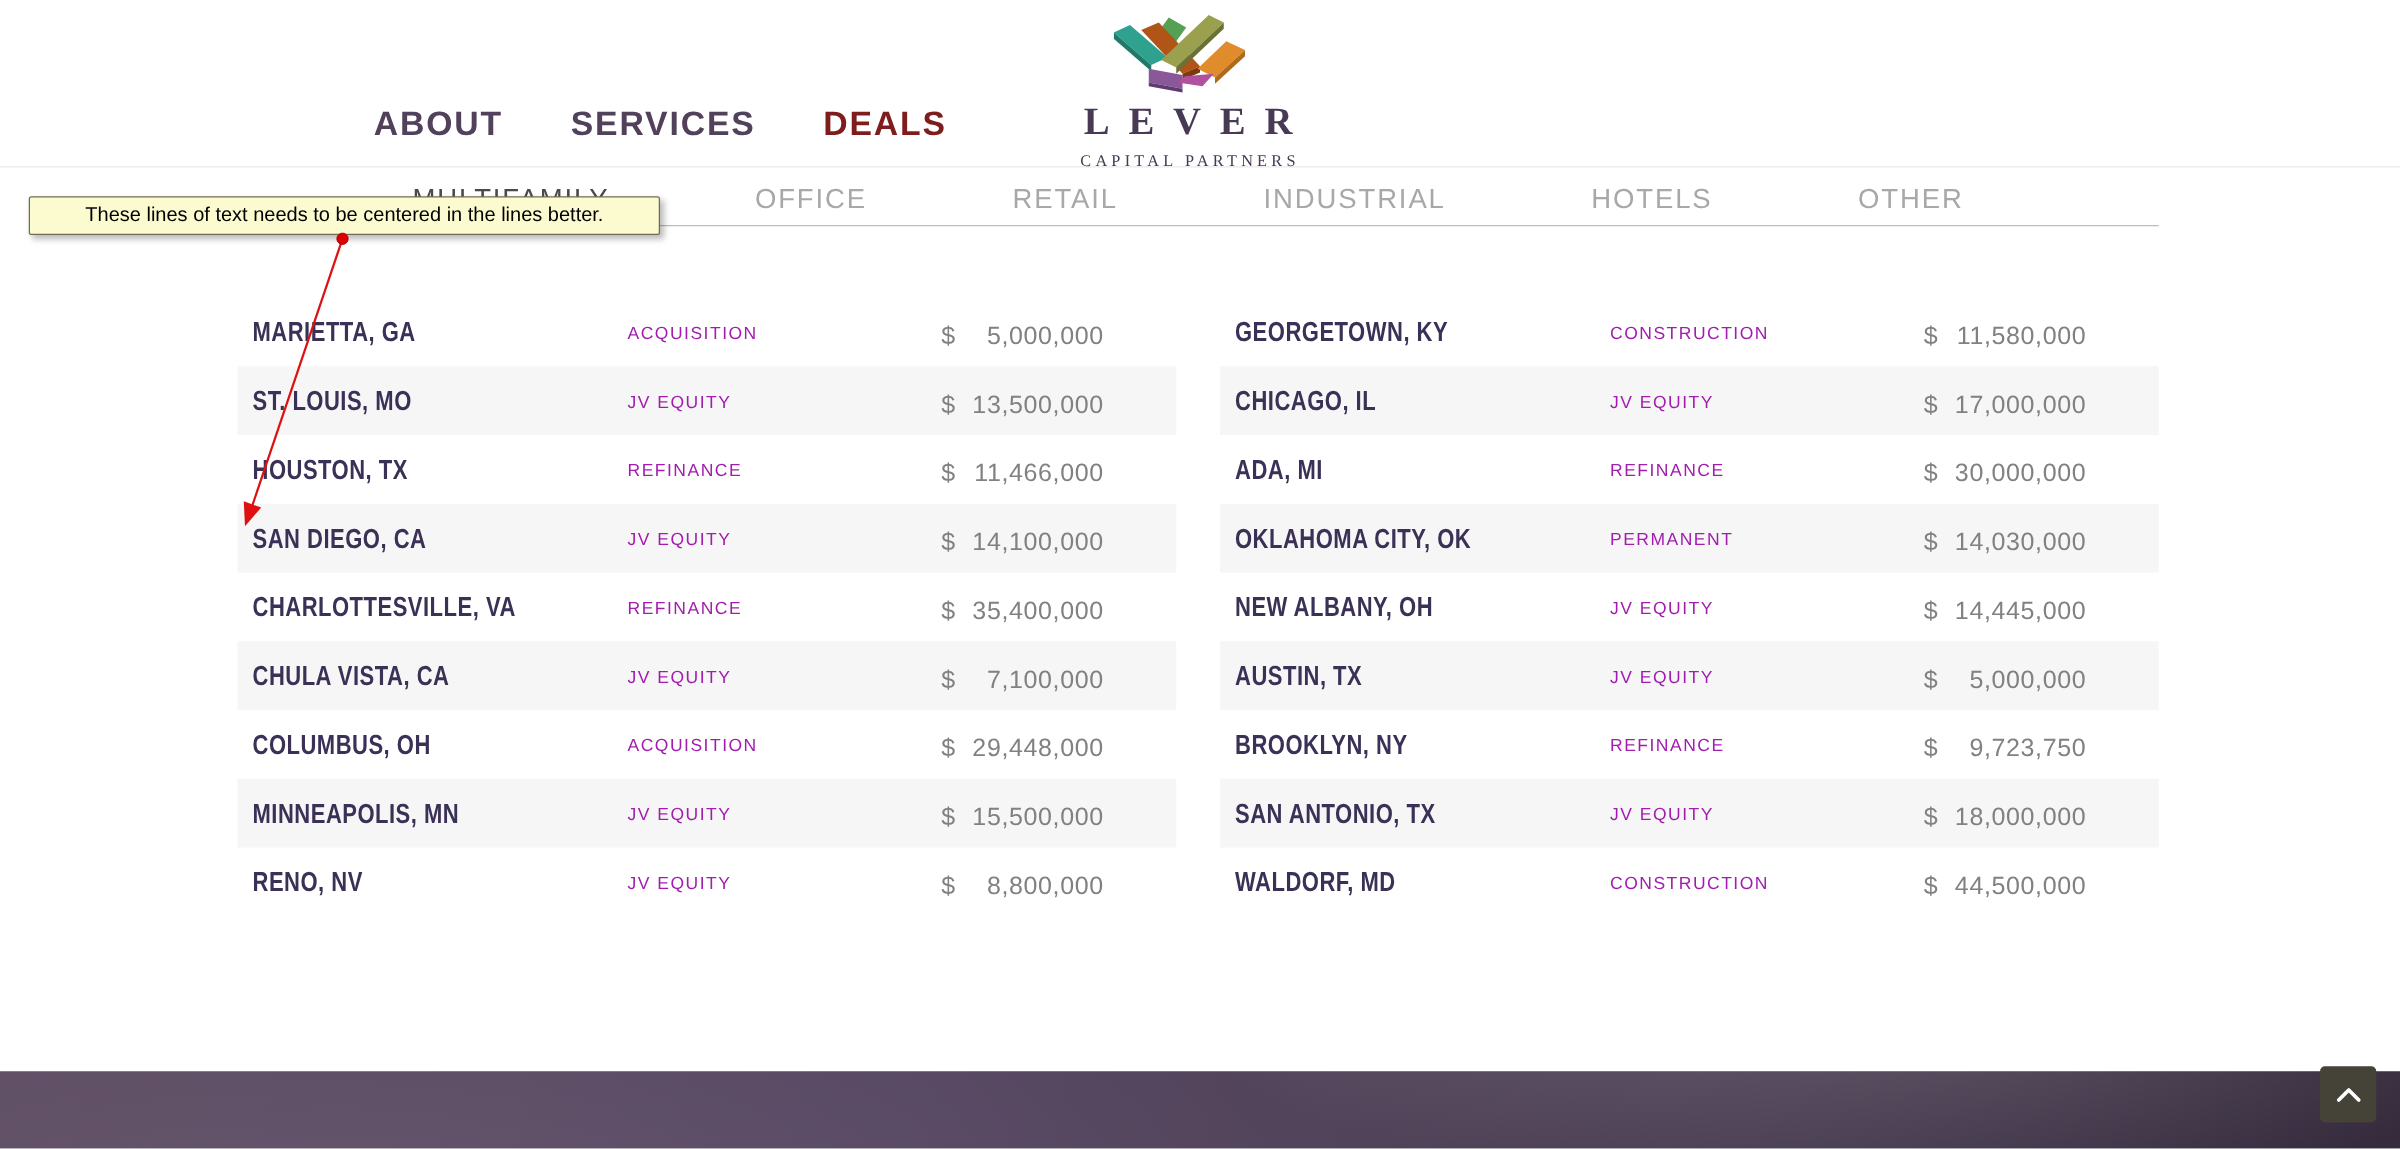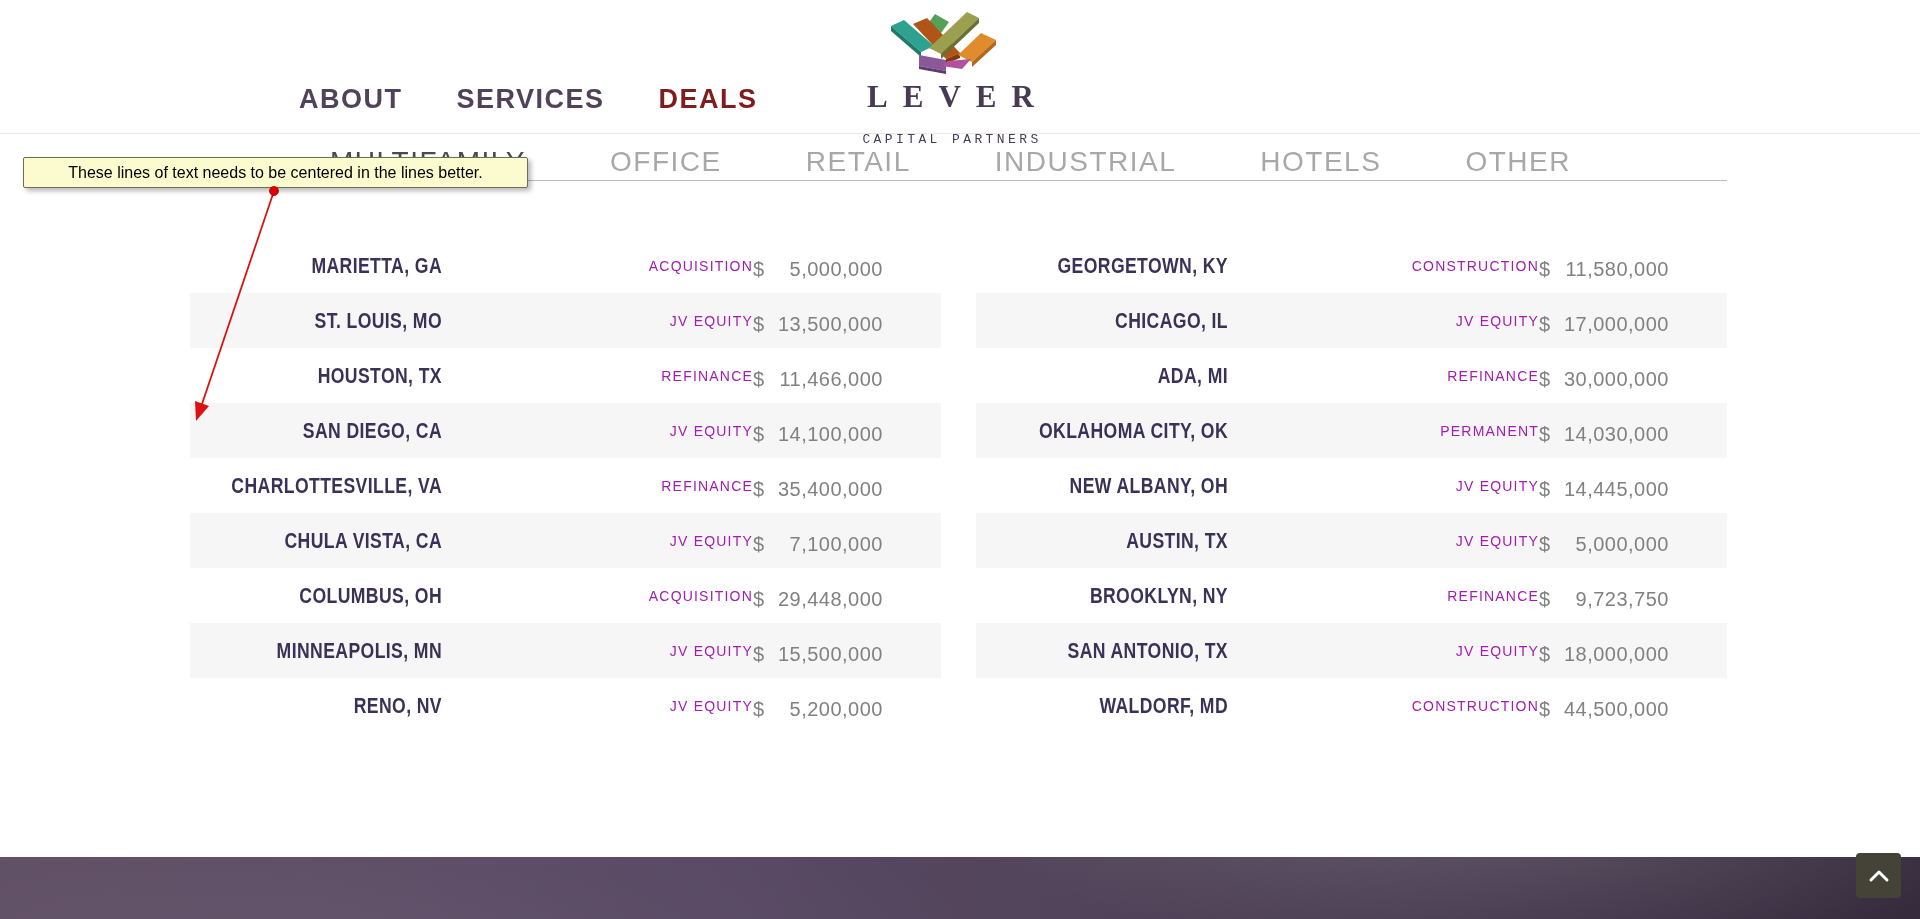--- a/index.html
+++ b/index.html
@@ -11,34 +11,34 @@
   .nav-group{position:absolute;top:84px;display:flex;gap:54px;text-align:right;}
   .nav-left{left:299px;}
   .nav-right{left:1183px;gap:60px;}
   .nav-item{font-size:27px;font-weight:700;letter-spacing:1.5px;color:#51415a;cursor:pointer;white-space:nowrap;}
   .nav-item.active{color:#7f1d1d;}
 
   .logo{position:absolute;left:853px;top:12px;width:195px;text-align:center;cursor:pointer;}
   .logo svg{display:block;margin:0 auto;}
   .logo-name{font-family:"Liberation Serif",serif;font-size:31px;font-weight:700;color:#483a55;
              letter-spacing:15px;margin-top:3px;margin-right:-15px;}
-  .logo-tag{font-family:Liberation Mono, monospace;font-size:13px;color:#483a55;
-            letter-spacing:3.4px;margin-top:17px;margin-right:-3px;white-space:nowrap;}
+  .logo-tag{font-family:Liberation Serif, serif;font-size:13px;color:#483a55;
+            letter-spacing:3.4px;margin-top:6px;margin-right:-3px;white-space:nowrap;}
 
   
   .tabs{position:absolute;left:330px;top:146px;width:1241px;display:flex;justify-content:space-between;z-index:1;}
-  .tab{font-size:28px;letter-spacing:1.5px;color:#a8a8a8;cursor:pointer;white-space:nowrap;}
+  .tab{font-size:22px;letter-spacing:1.5px;color:#a8a8a8;cursor:pointer;white-space:nowrap;}
   .tab.active{color:#4a4a4a;}
   .tabs-rule{position:absolute;left:190px;top:180px;width:1537px;height:1px;background:#bdbdbd;}
 
   
   .col{position:absolute;top:238px;width:751px;}
   .col-left{left:190px;}
   .col-right{left:976px;}
-  .row{height:55px;display:flex;align-items:center;box-sizing:border-box;padding:0 58px 0 12px;text-align:right;}
+  .row{height:55px;display:flex;align-items:center;box-sizing:border-box;padding:0 58px 0 12px;}
   .row.alt{background:#f6f6f6;}
   .cell-city{width:300px;font-size:22px;font-weight:700;color:#3b3157;letter-spacing:0.5px;
              white-space:nowrap;transform:scaleX(0.8);transform-origin:0 50%;}
   .cell-type{flex:1;font-size:14px;color:#a21caf;letter-spacing:1.2px;white-space:nowrap;}
   .cell-amount{width:130px;display:flex;justify-content:space-between;font-size:20px;color:#818181;
                letter-spacing:0.5px;transform:translateY(4px);white-space:nowrap;}
 
   
   .annotation-note{position:absolute;left:23px;top:157px;width:505px;height:31px;box-sizing:border-box;
         background:#fcfbd0;border:1px solid #6e6e57;border-radius:2px;z-index:40;
@@ -163,21 +163,21 @@
         <span class="cell-amount">
           <span>$</span>
           <span>15,500,000</span>
         </span>
       </div>
       <div class="row">
         <span class="cell-city">RENO, NV</span>
         <span class="cell-type">JV EQUITY</span>
         <span class="cell-amount">
           <span>$</span>
-          <span>5,200,000</span>
+          <span>8,800,000</span>
         </span>
       </div>
     </section>
   <section class="col col-right">
       <div class="row">
         <span class="cell-city">GEORGETOWN, KY</span>
         <span class="cell-type">CONSTRUCTION</span>
         <span class="cell-amount">
           <span>$</span>
           <span>11,580,000</span>

